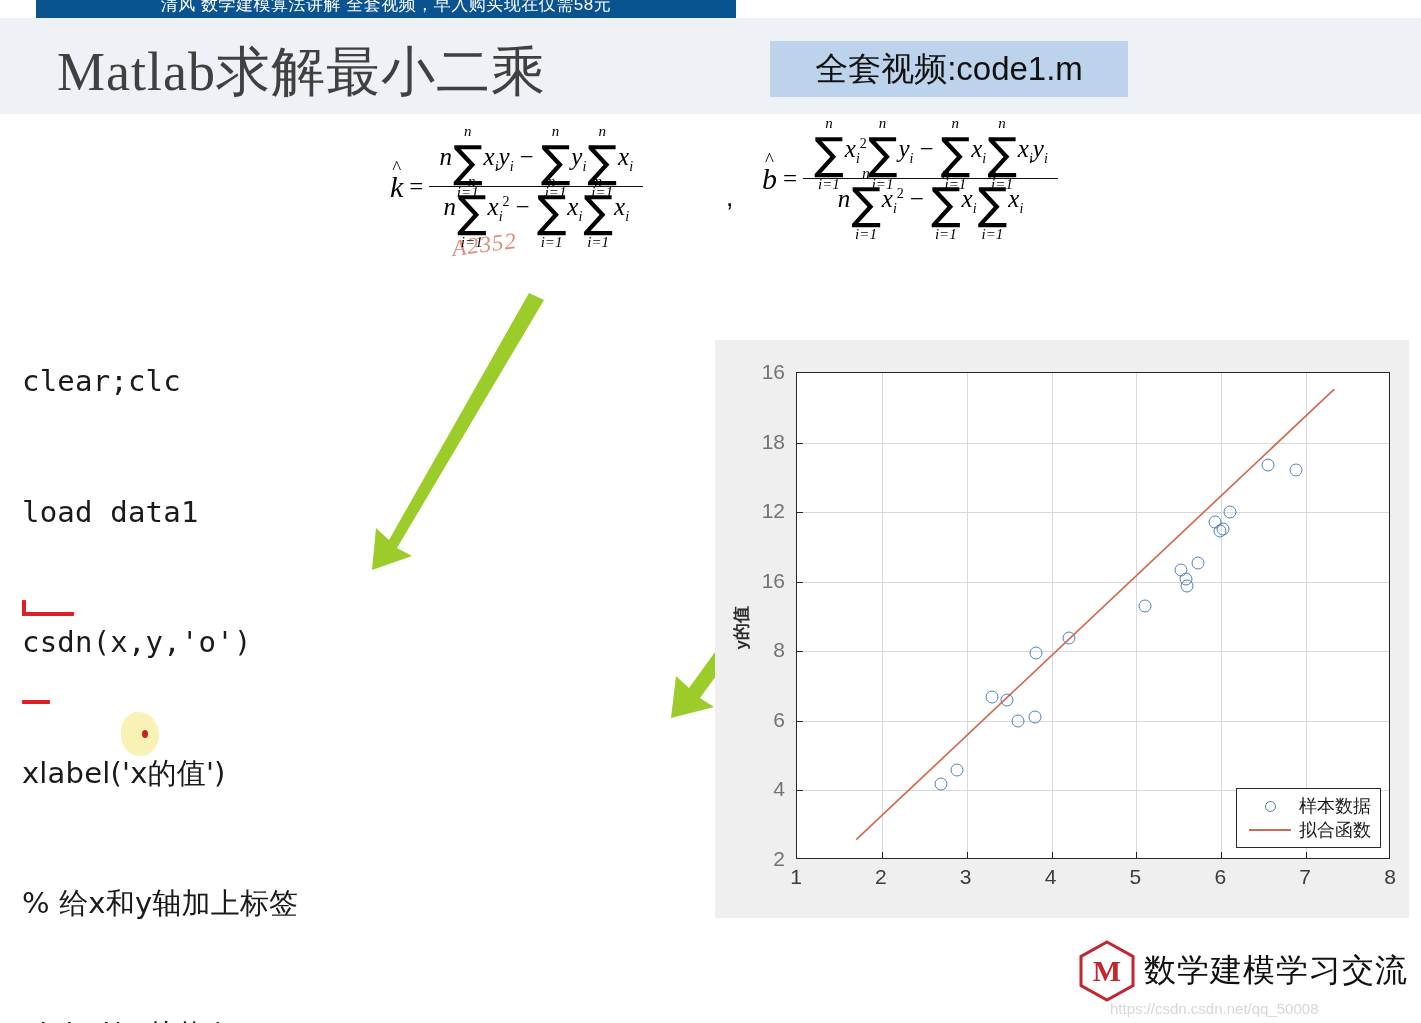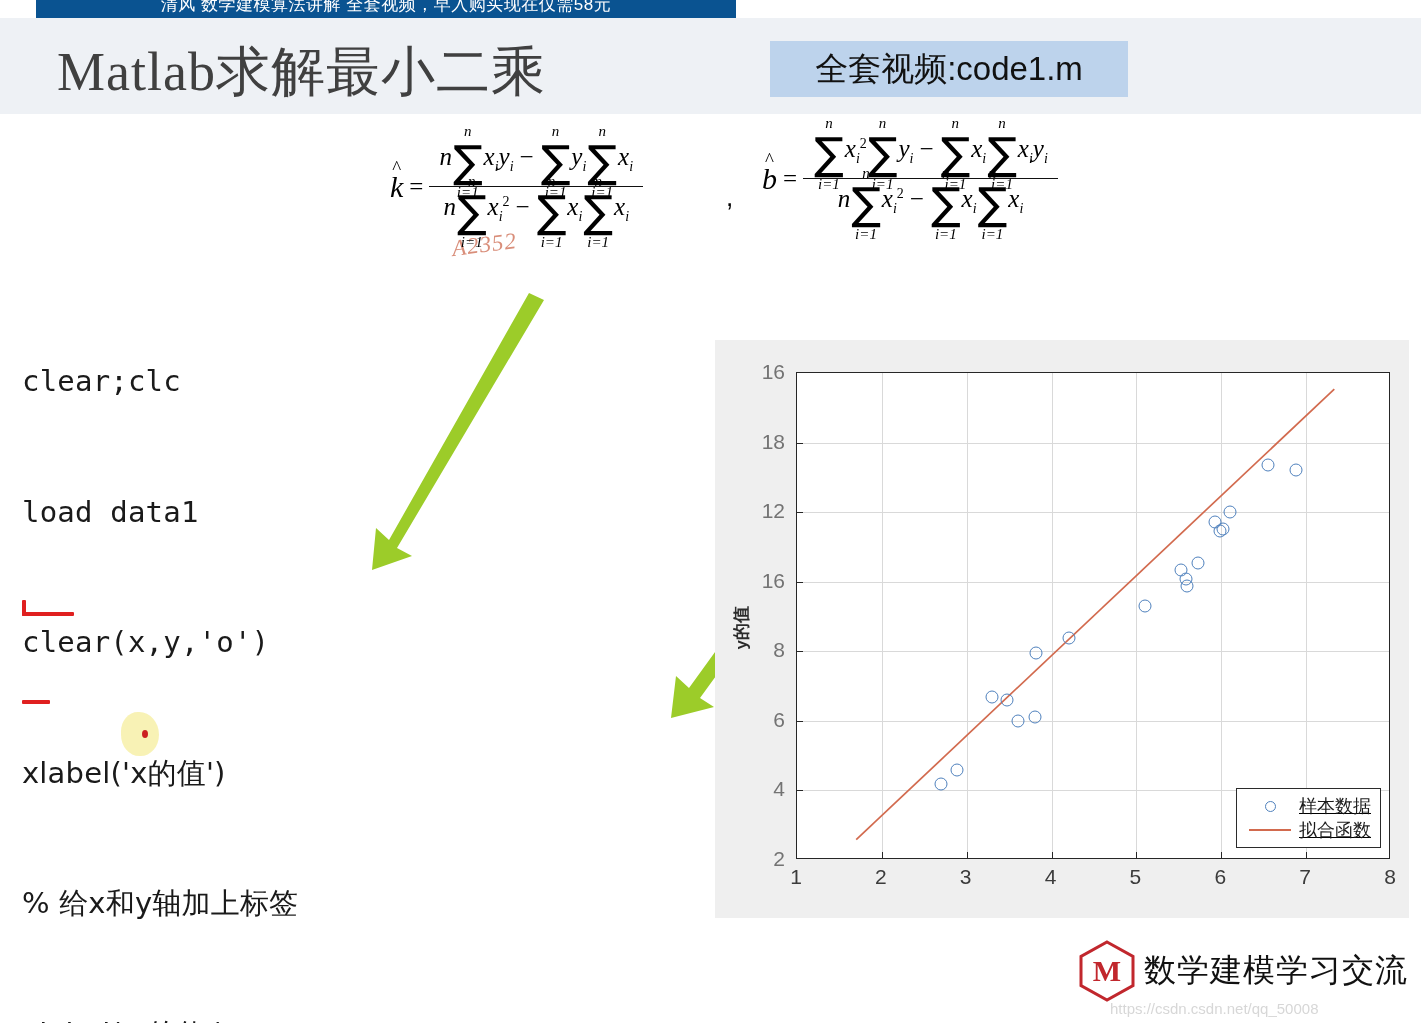--- a/index.html
+++ b/index.html
@@ -164,21 +164,21 @@
     position: absolute; width: 13px; height: 13px;
     border: 1.7px solid #4f81bd; border-radius: 50%;
     transform: translate(-50%, -50%); background: transparent;
   }
   .fitline { position: absolute; left: 0; top: 0; width: 100%; height: 100%; }
   .legend-box {
     position: absolute; right: 8px; bottom: 10px;
     border: 1.3px solid #2b2b2b; background: #ffffff;
     padding: 5px 9px 5px 7px;
   }
-  .legend-row { display: flex; align-items: center; height: 24px; text-decoration: underline; }
+  .legend-row { display: flex; align-items: center; height: 24px; }
   .legend-key { width: 52px; display: flex; align-items: center; justify-content: center; }
   .legend-marker { width: 11px; height: 11px; border: 1.6px solid #4f81bd; border-radius: 50%; }
   .legend-linekey { width: 42px; height: 2px; background: #d26a4e; }
   .legend-text { font-size: 18px; color: #1a1a1a; white-space: nowrap; padding-left: 3px; }
 
   
   .brand {
     position: absolute; left: 1078px; top: 940px;
     display: flex; align-items: center; gap: 8px;
   }
@@ -244,21 +244,21 @@
         <span class="den">
           <span class="term">n</span><span class="bigsum"><span class="lim-top">n</span>∑<span class="lim-bot">i=1</span></span><span class="term">x<sub>i</sub><sup>2</sup></span><span class="op">−</span><span class="bigsum"><span class="lim-top">n</span>∑<span class="lim-bot">i=1</span></span><span class="term">x<sub>i</sub></span><span class="bigsum"><span class="lim-top">n</span>∑<span class="lim-bot">i=1</span></span><span class="term">x<sub>i</sub></span>
         </span>
       </span>
     </div>
   </div>
 
   <div class="code-block">
     <div class="code-line">clear;clc</div>
     <div class="code-line">load data1</div>
-    <div class="code-line">clear(x,y,'o')</div>
+    <div class="code-line">csdn(x,y,'o')</div>
     <div class="code-line cn">xlabel('x的值')</div>
     <div class="code-line cn">% 给x和y轴加上标签</div>
     <div class="code-line cn">ylabel('y的值')</div>
     
     
     
     
     
     
     

